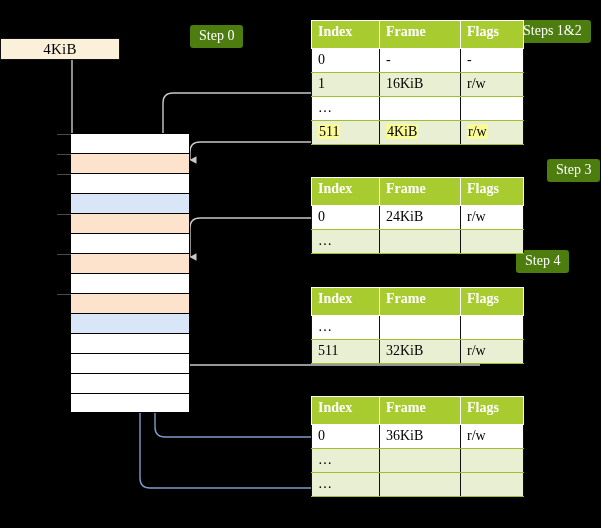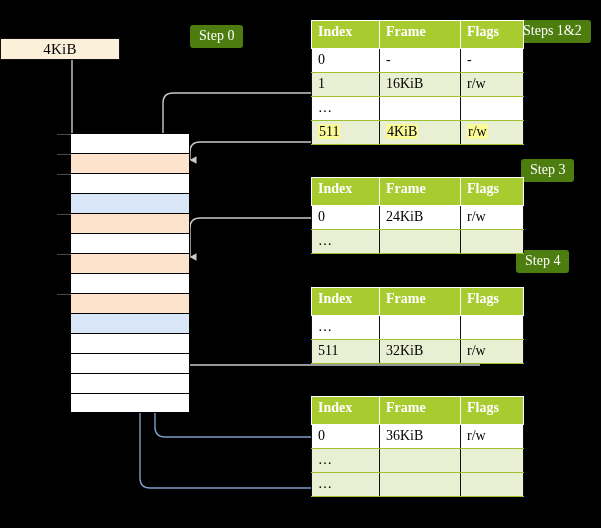--- a/index.html
+++ b/index.html
@@ -97,21 +97,21 @@
       <path d="M 480,488 L 150,488 Q 140,488 140,478 L 140,333" marker-end="url(#abl)"></path>
     </g>
   </svg>
 
   <div class="reqbox" style="left:0px;top:38px;width:120px;height:22px;">
     <span>4KiB</span>
   </div>
 
   <div class="pill" style="left:190px;top:25px;">Step 0</div>
   <div class="pill" style="left:514px;top:20px;">Steps 1&amp;2</div>
-  <div class="pill" style="left:521px;top:159px;">Step 3</div>
+  <div class="pill" style="left:547px;top:159px;">Step 3</div>
   <div class="pill" style="left:516px;top:250px;">Step 4</div>
 
   <div id="memory">
       <div class="mrow" style="position: relative;">
         <span class="tick" style="top: 0px;"></span>
       </div>
       <div class="mrow orange" style="position: relative;">
         <span class="tick" style="top: 0px;"></span>
       </div>
       <div class="mrow" style="position: relative;">

